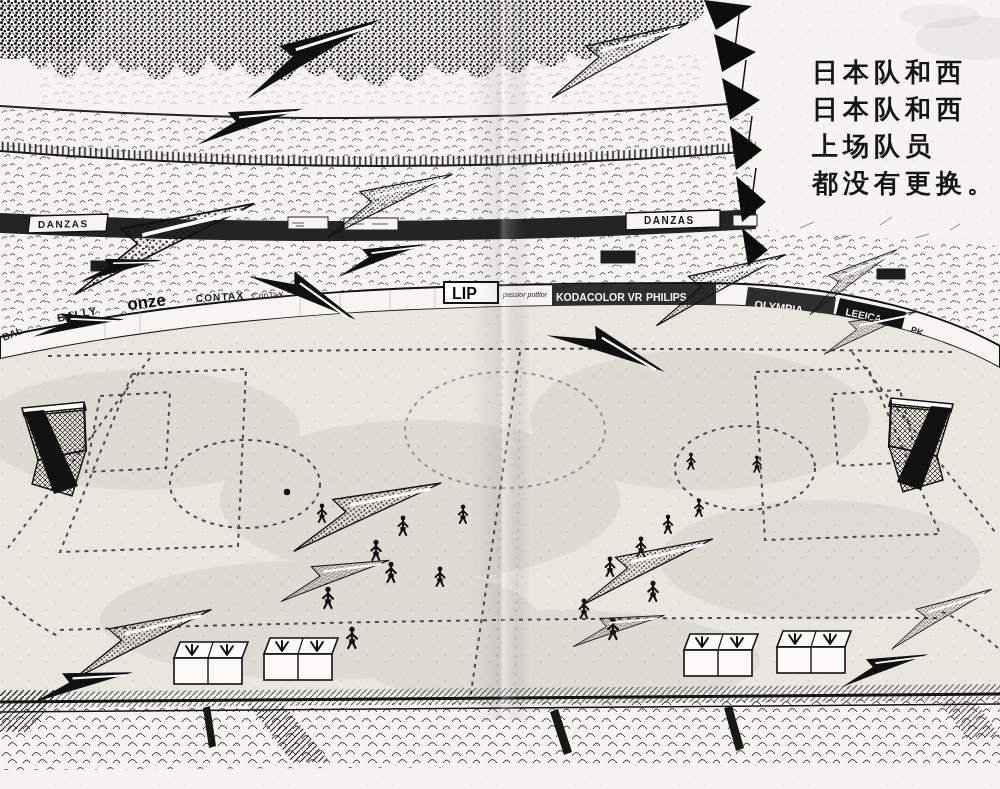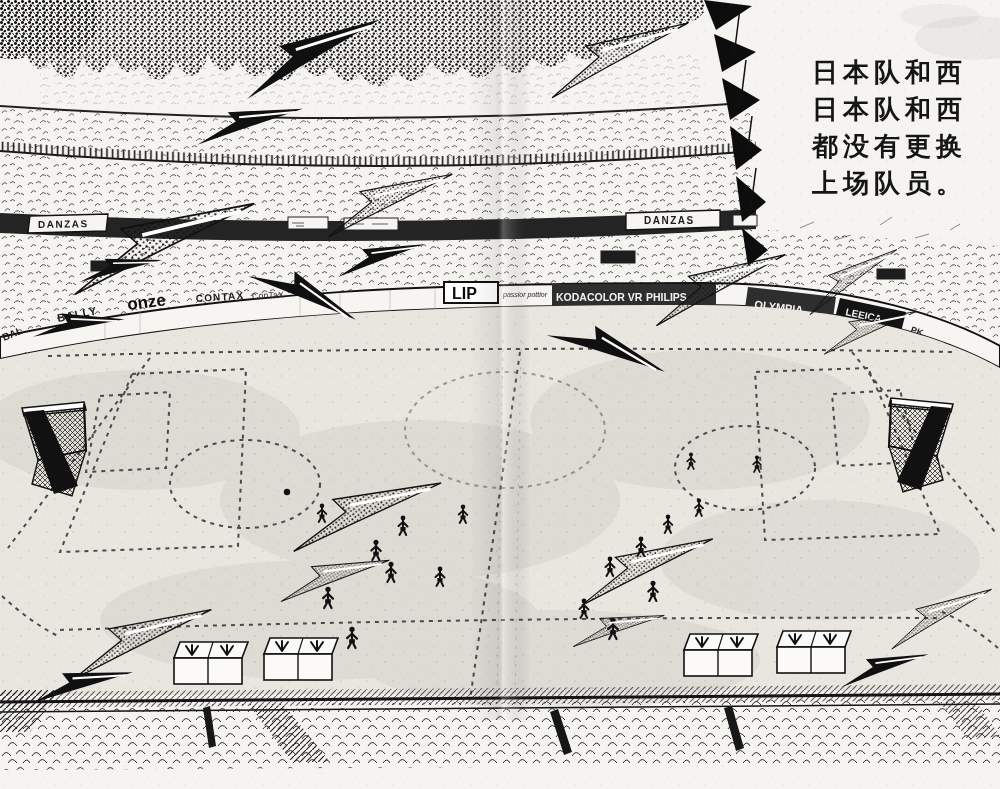--- a/index.html
+++ b/index.html
@@ -305,17 +305,17 @@
         <use href="#dart-stip" transform="translate(590,526) rotate(6) scale(0.95)"></use>
         <use href="#dart-stip" transform="translate(586,596) rotate(14) scale(0.62)"></use>
         <use href="#dart-stip" transform="translate(894,586) rotate(2) scale(0.75)"></use>
         <use href="#dart-solid" transform="translate(852,638) rotate(12) scale(0.6)"></use>
       </g>
 </svg>
 
 <div class="caption">
   <div>日本队和西</div>
   <div>日本队和西</div>
-  <div>都没有更换</div>
-  <div>上场队员。</div>
+  <div>上场队员</div>
+  <div>都没有更换。</div>
 </div>
 
 </div>
 
 </body></html>

